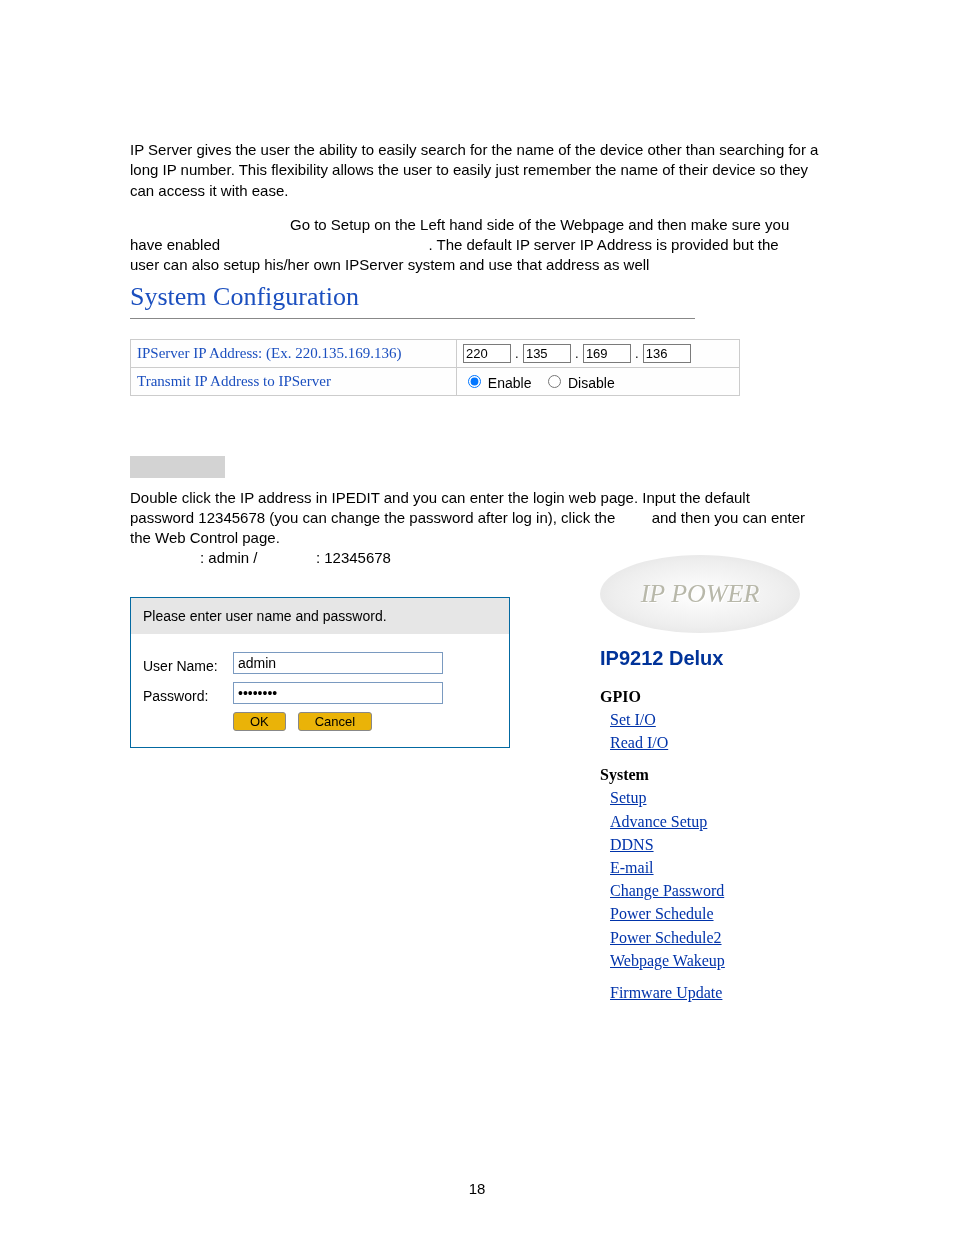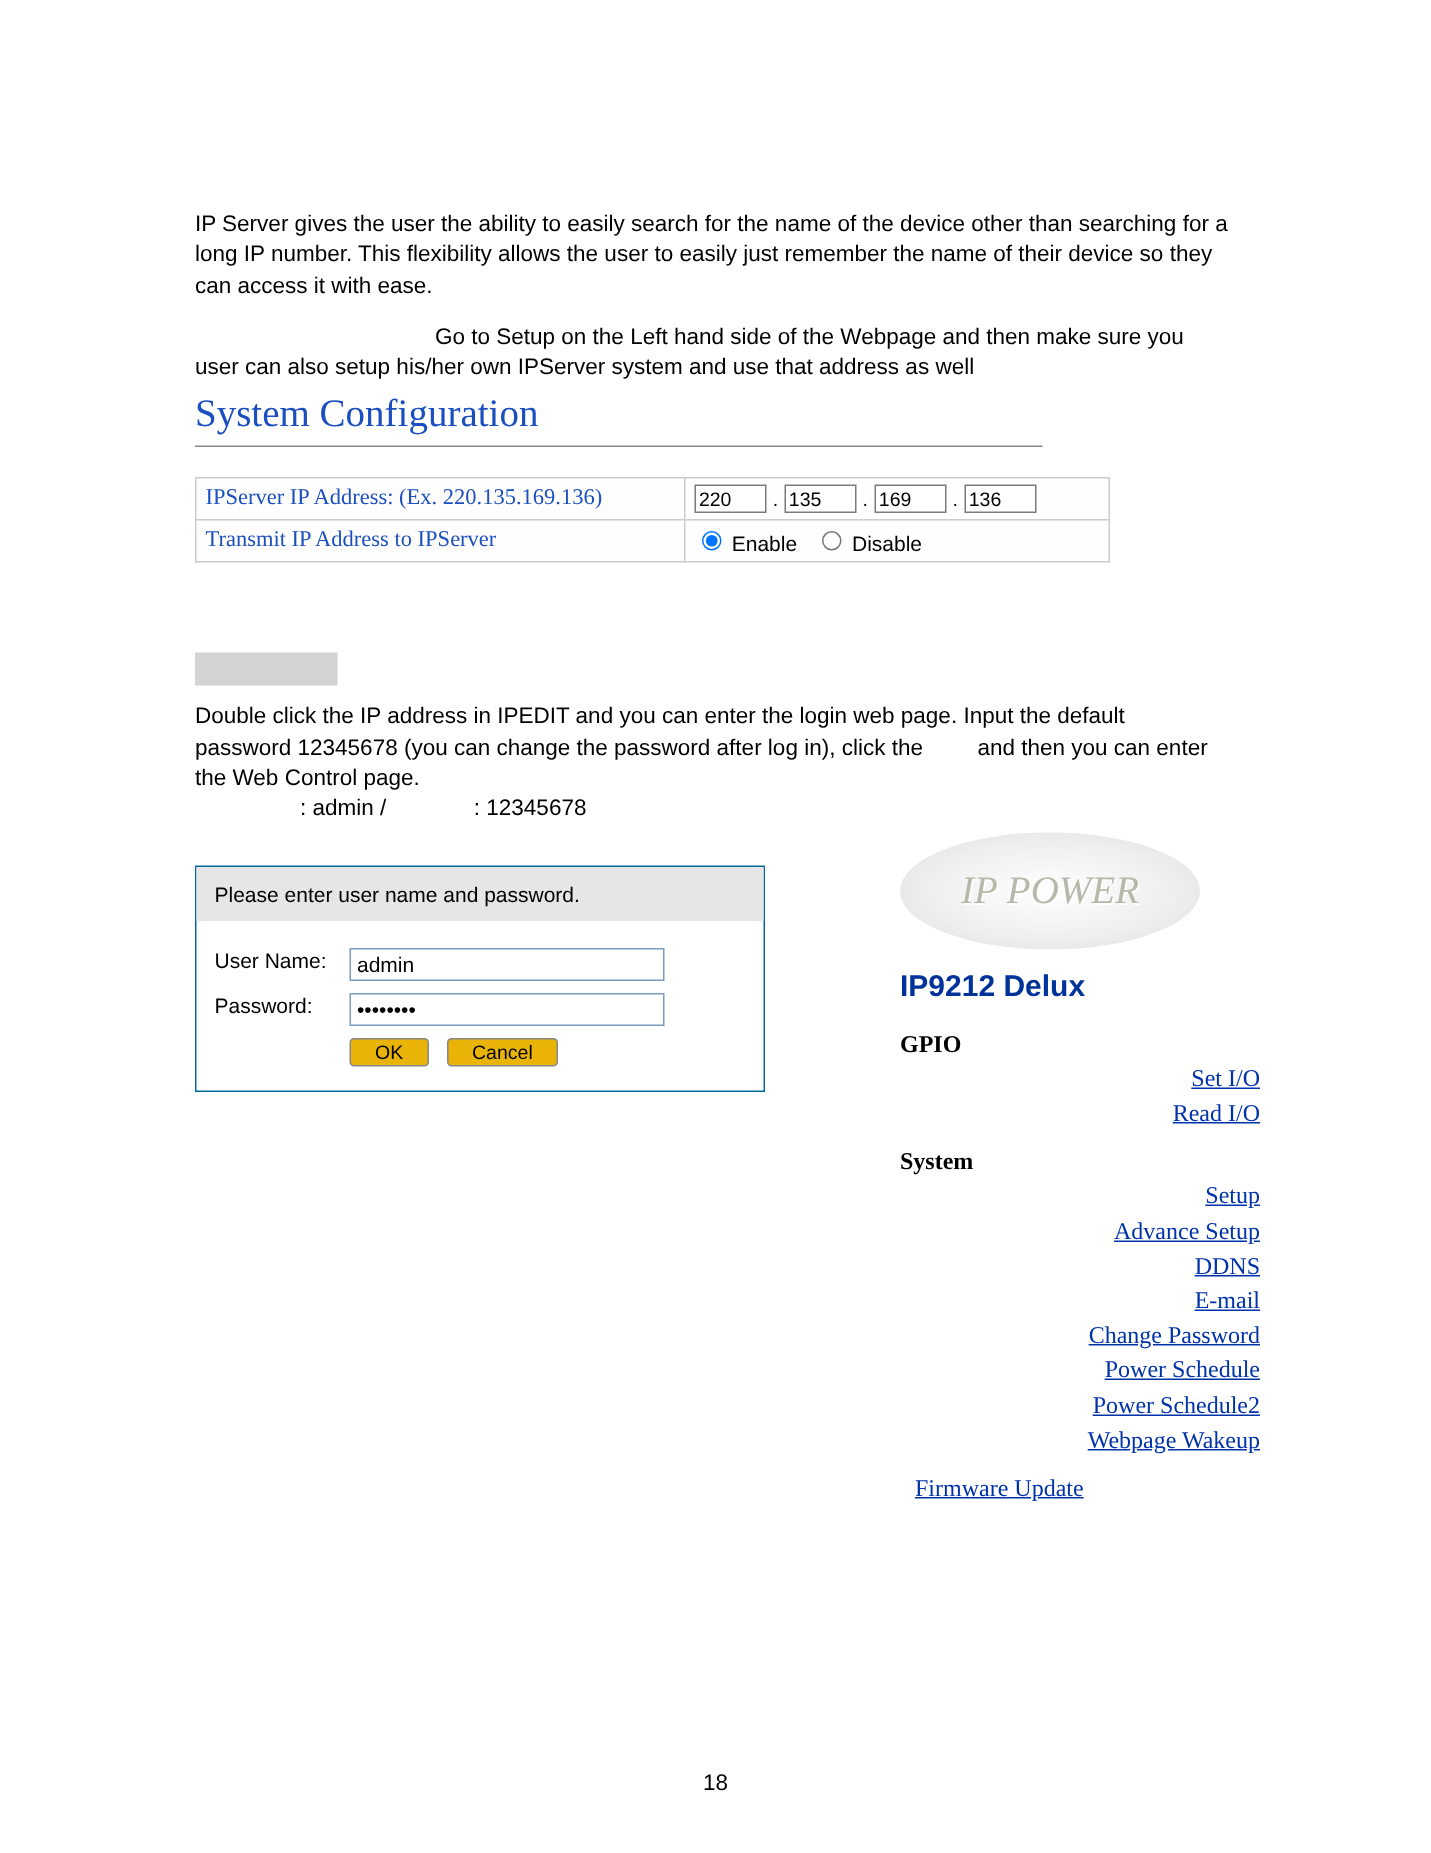--- a/index.html
+++ b/index.html
@@ -74,21 +74,21 @@
   .login-header {
     background: #e6e6e6;
     padding: 10px 12px;
     font-size: 14px;
     color:#000;
   }
   .login-body {
     padding: 10px 12px 16px 12px;
     font-size: 14px;
   }
-  .login-row { display:flex; align-items:flex-start; margin: 8px 0; }
+  .login-row { display:flex; align-items:flex-end; margin: 8px 0; }
   .login-row .lbl { width: 90px; color:#000; }
   .login-row input {
     width: 200px;
     padding: 2px 4px;
     font-size: 14px;
     border: 1px solid #7a9ac0;
   }
   .login-buttons { margin-left: 90px; margin-top: 6px; }
   .login-buttons button {
     font-size: 13px;
@@ -136,21 +136,20 @@
     font-size: 16px;
     margin-top: 6px;
   }
   .nav-list { margin: 2px 0 12px 10px; }
   .nav-list a {
     display:block;
     color:#0033aa;
     text-decoration: underline;
     font-size: 16px;
     line-height: 1.45;
-    text-align: right;
   }
   .firmware { margin-left: 10px; margin-top: 8px; }
   .firmware a { color:#0033aa; text-decoration: underline; font-size:16px; }
 
   .page-number {
     position:absolute;
     bottom: 38px;
     left: 0; right: 0;
     text-align:center;
     font-size: 15px;
@@ -162,20 +161,25 @@
 <div class="page">
 
   
   <div class="body-text para">IP Server gives the user the ability to easily search for the name of the device other than searching for a long IP number. This flexibility allows the user to easily just remember the name of their device so they can access it with ease.</div>
 
   
   <div class="body-text" style="margin-bottom:2px;">
     <div style="display:flex;">
       <span style="width:160px; display:inline-block;"></span>
       <span>Go to Setup on the Left hand side of the Webpage and then make sure you</span>
+    </div>
+    <div>
+      <span>have enabled</span>
+      <span style="display:inline-block; width:200px;"></span>
+      <span>. The default IP server IP Address is provided but the</span>
     </div>
     <div>user can also setup his/her own IPServer system and use that address as well</div>
   </div>
 
   
   <div class="sys-block">
     <div class="sys-config-heading">System Configuration</div>
     <div class="sys-rule"></div>
     <table class="cfg-table">
       <tbody>

